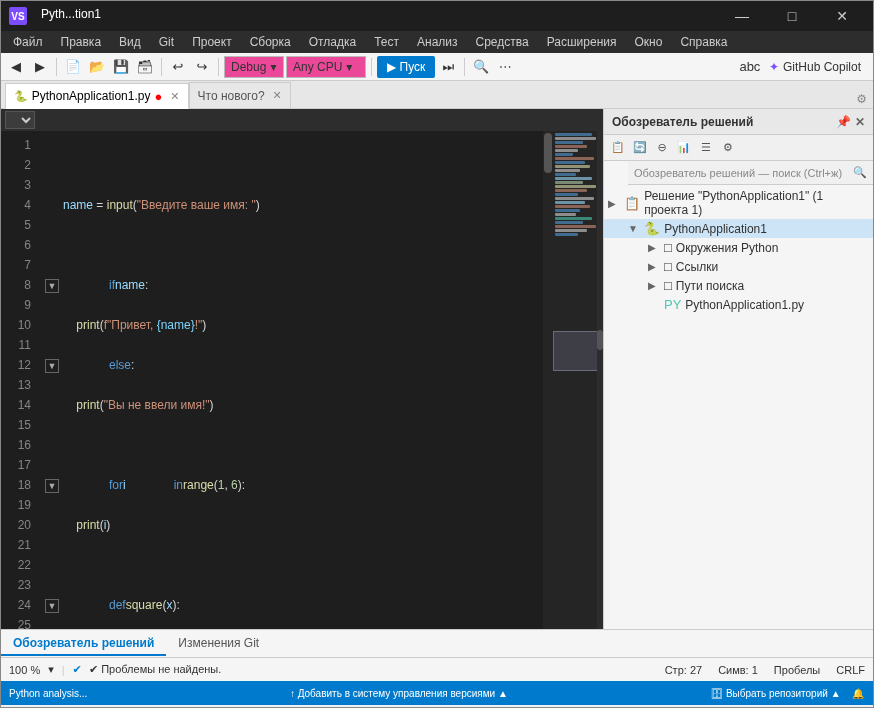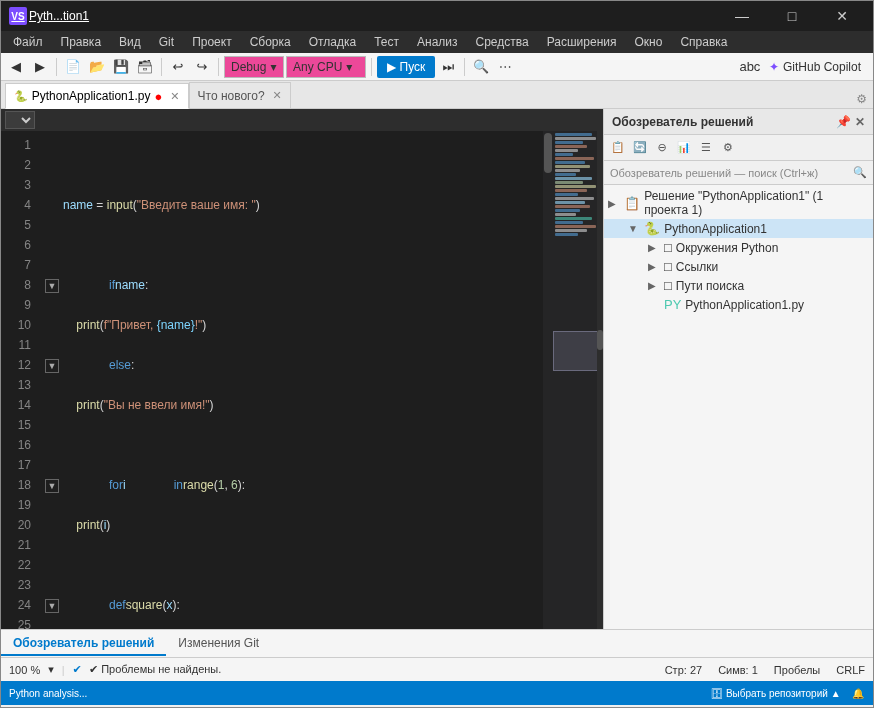--- a/index.html
+++ b/index.html
@@ -18,23 +18,21 @@
       background: #1e1e1e;
       color: #fff;
       display: flex;
       align-items: center;
       height: 30px;
       padding: 0 8px;
       justify-content: space-between;
     }
     .title-bar-left {
       display: flex;
-      align-items: center;
-      gap: 2px;
-      text-decoration: underline;
+      gap: 14px;
     }
     .vs-logo {
       width: 18px;
       height: 18px;
       background: #7c4dff;
       border-radius: 2px;
       display: flex;
       align-items: center;
       justify-content: center;
       font-size: 10px;
@@ -315,20 +313,21 @@
     }
     .se-search {
       background: #f0f0f0;
       border-bottom: 1px solid #ccc;
       padding: 3px 6px;
       font-size: 11px;
       color: #888;
       height: 24px;
       display: flex;
       align-items: center;
+      margin-left: 24px;
     }
     .se-tree {
       flex: 1;
       overflow-y: auto;
       padding: 2px 0;
     }
     .tree-item {
       display: flex;
       align-items: center;
       padding: 2px 4px;
@@ -746,17 +745,20 @@
     <span>Симв: 1</span>
     <span style="cursor:pointer;">Пробелы</span>
     <span style="cursor:pointer;">CRLF</span>
   </span>
 </div>
 
 <div class="status-bar">
   <div class="status-left">
     <span class="status-item">Python analysis...</span>
   </div>
+  <div style="flex:1; display:flex; justify-content:center;">
+    <span class="status-item">↑ Добавить в систему управления версиями ▲</span>
+  </div>
   <div class="status-right">
     <span class="status-item">🗄 Выбрать репозиторий ▲</span>
     <span class="status-item">🔔</span>
   </div>
 </div>
 
 </body></html>

